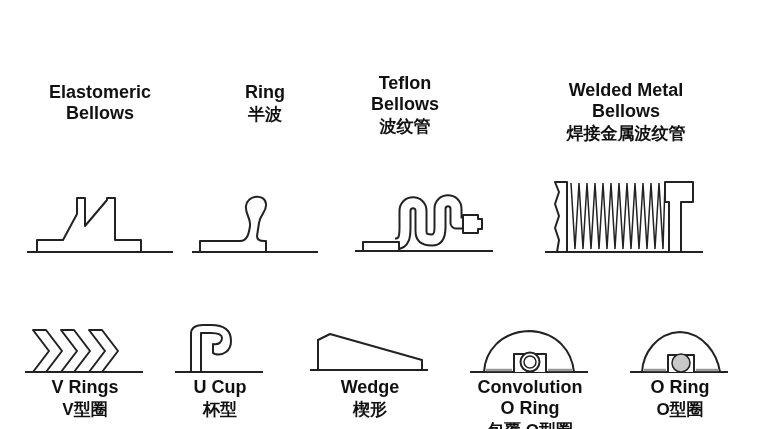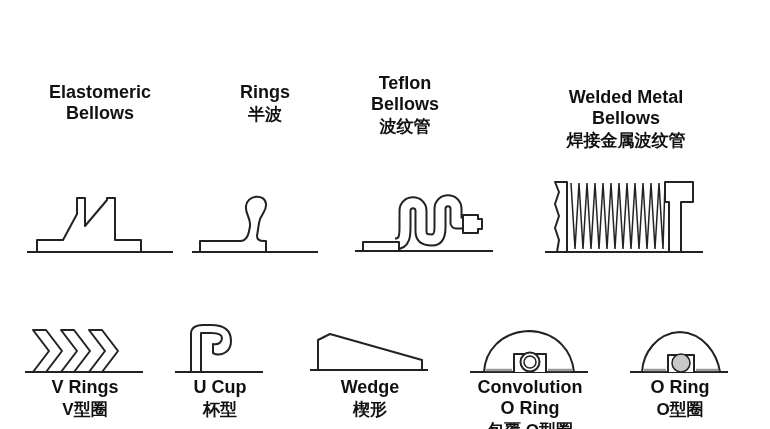--- a/index.html
+++ b/index.html
@@ -30,31 +30,31 @@
 <body>
 
 <div class="stage">
 
   <div class="cell" style="left:18px; top:42px; width:164px">
     <div class="en">Elastomeric</div>
     <div class="en">Bellows</div>
   </div>
 
   <div class="cell" style="left:188px; top:42px; width:154px">
-    <div class="en">Rings</div>
+    <div class="en">Ring</div>
     <div class="cn">半波</div>
   </div>
 
   <div class="cell" style="left:335px; top:33px; width:140px">
     <div class="en">Teflon</div>
     <div class="en">Bellows</div>
     <div class="cn">波纹管</div>
   </div>
 
-  <div class="cell" style="left:538px; top:47px; width:176px">
+  <div class="cell" style="left:538px; top:40px; width:176px">
     <div class="en">Welded Metal</div>
     <div class="en">Bellows</div>
     <div class="cn">焊接金属波纹管</div>
   </div>
 
   <svg class="draw" style="left:25px; top:140px" width="150" height="80" viewBox="0 0 150 80">
     <line class="base" x1="2" y1="72" x2="148" y2="72"></line>
     <path class="part" d="M12,72 V60 H38 L52,34 V18 H60 V46 L82,20 V18 H90 V60 H116 V72 Z"></path>
   </svg>
 

